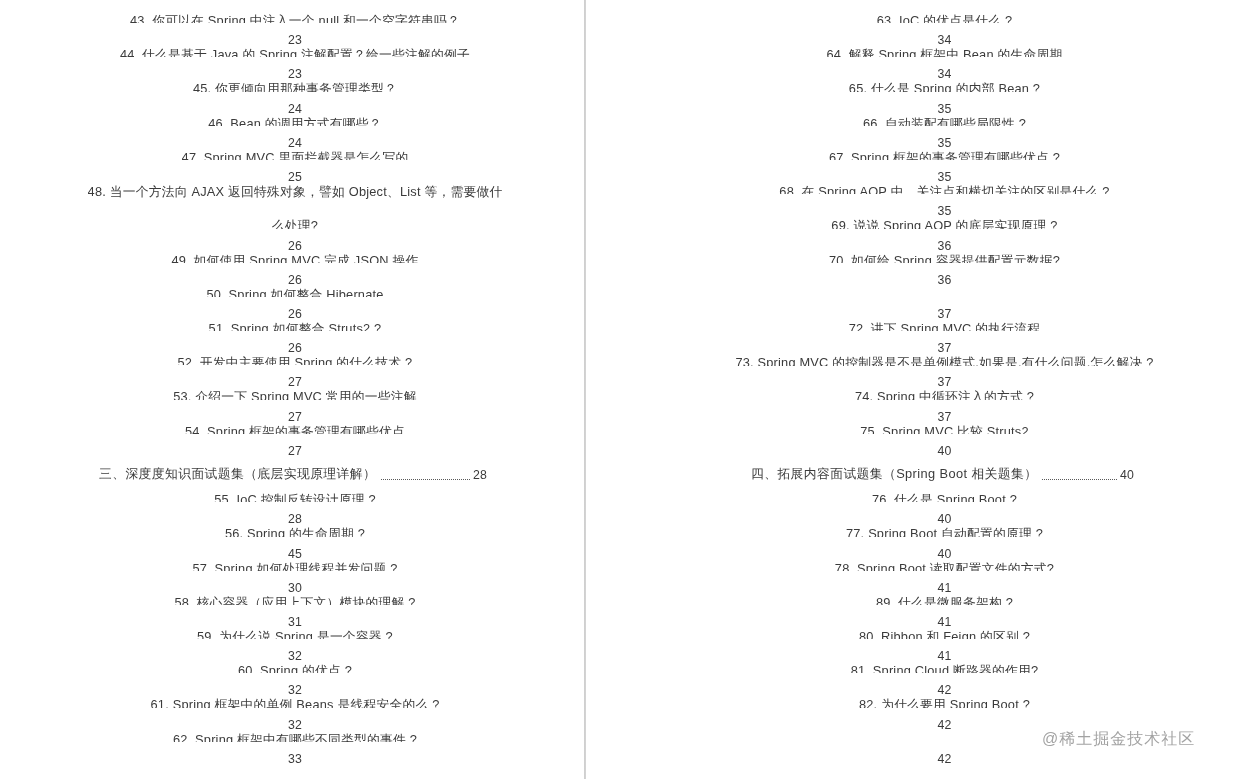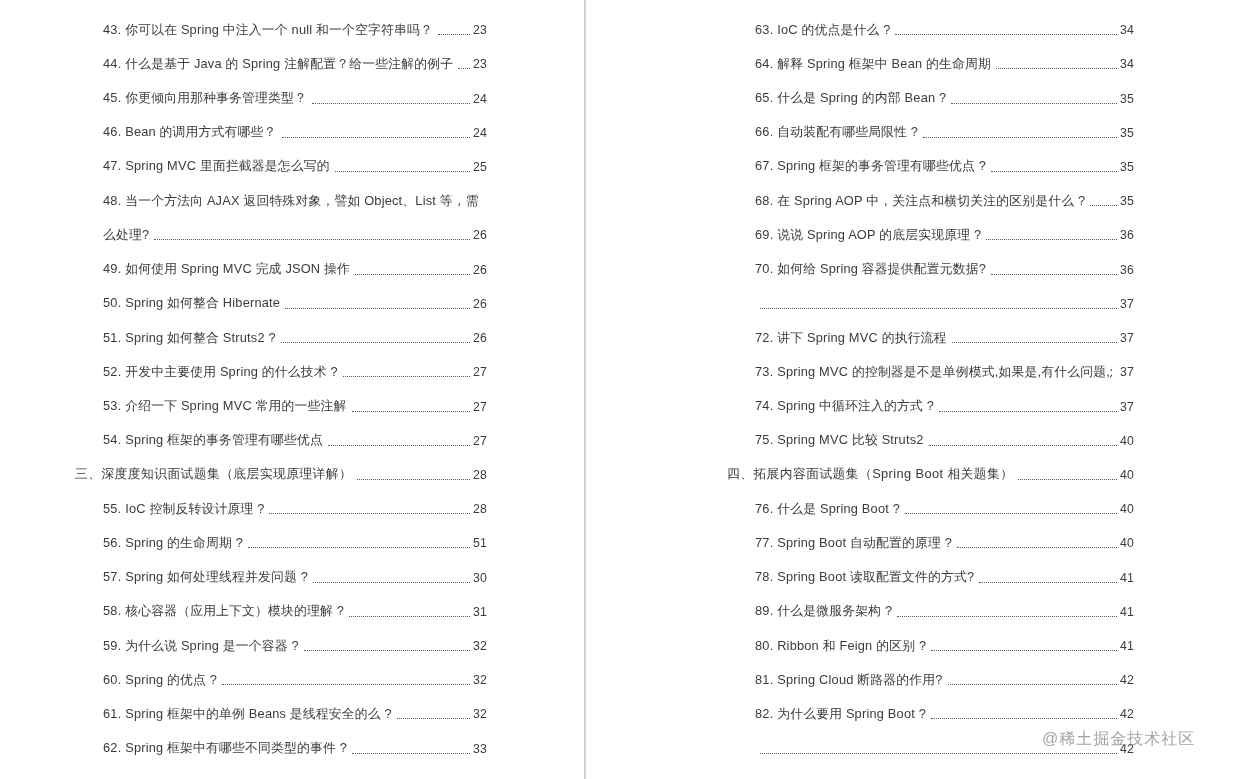--- a/index.html
+++ b/index.html
@@ -17,22 +17,22 @@
   .page.left{left:75px;width:412px;}
   .page.right{left:727px;width:407px;}
   .row{
     height:34.23px;display:flex;align-items:center;
     font-size:12.8px;letter-spacing:0.2px;
   }
   .row .text{
     white-space:nowrap;flex-shrink:1;overflow:hidden;
     color:#3b3b3b;
   }
-  .row.item,.row.cont{padding-left:28px;}
-  .row.section{padding-left:0;}
+  .row.item,.row.cont{padding-left:28px;flex-direction:column;}
+  .row.section{padding-left:0;margin-left:24px;}
   .row.section .text{letter-spacing:0.4px;}
   .leader{
     flex:1 1 auto;min-width:0;height:0;
     border-bottom:1.6px dotted #5a5a5a;
     align-self:center;
     margin:9px 3px 0 5px;
   }
   .leader.hidden{border-bottom:none;}
   .pageno{
     flex-shrink:0;font-size:12.3px;color:#3b3b3b;
@@ -119,21 +119,21 @@
         <span class="pageno">28</span>
       </div>
       <div class="row item">
         <span class="text">55. IoC 控制反转设计原理 ?</span>
         <span class="leader"></span>
         <span class="pageno">28</span>
       </div>
       <div class="row item">
         <span class="text">56. Spring 的生命周期 ?</span>
         <span class="leader"></span>
-        <span class="pageno">51</span>
+        <span class="pageno">45</span>
       </div>
       <div class="row item">
         <span class="text">57. Spring 如何处理线程并发问题 ?</span>
         <span class="leader"></span>
         <span class="pageno">30</span>
       </div>
       <div class="row item">
         <span class="text">58. 核心容器（应用上下文）模块的理解 ?</span>
         <span class="leader"></span>
         <span class="pageno">31</span>

